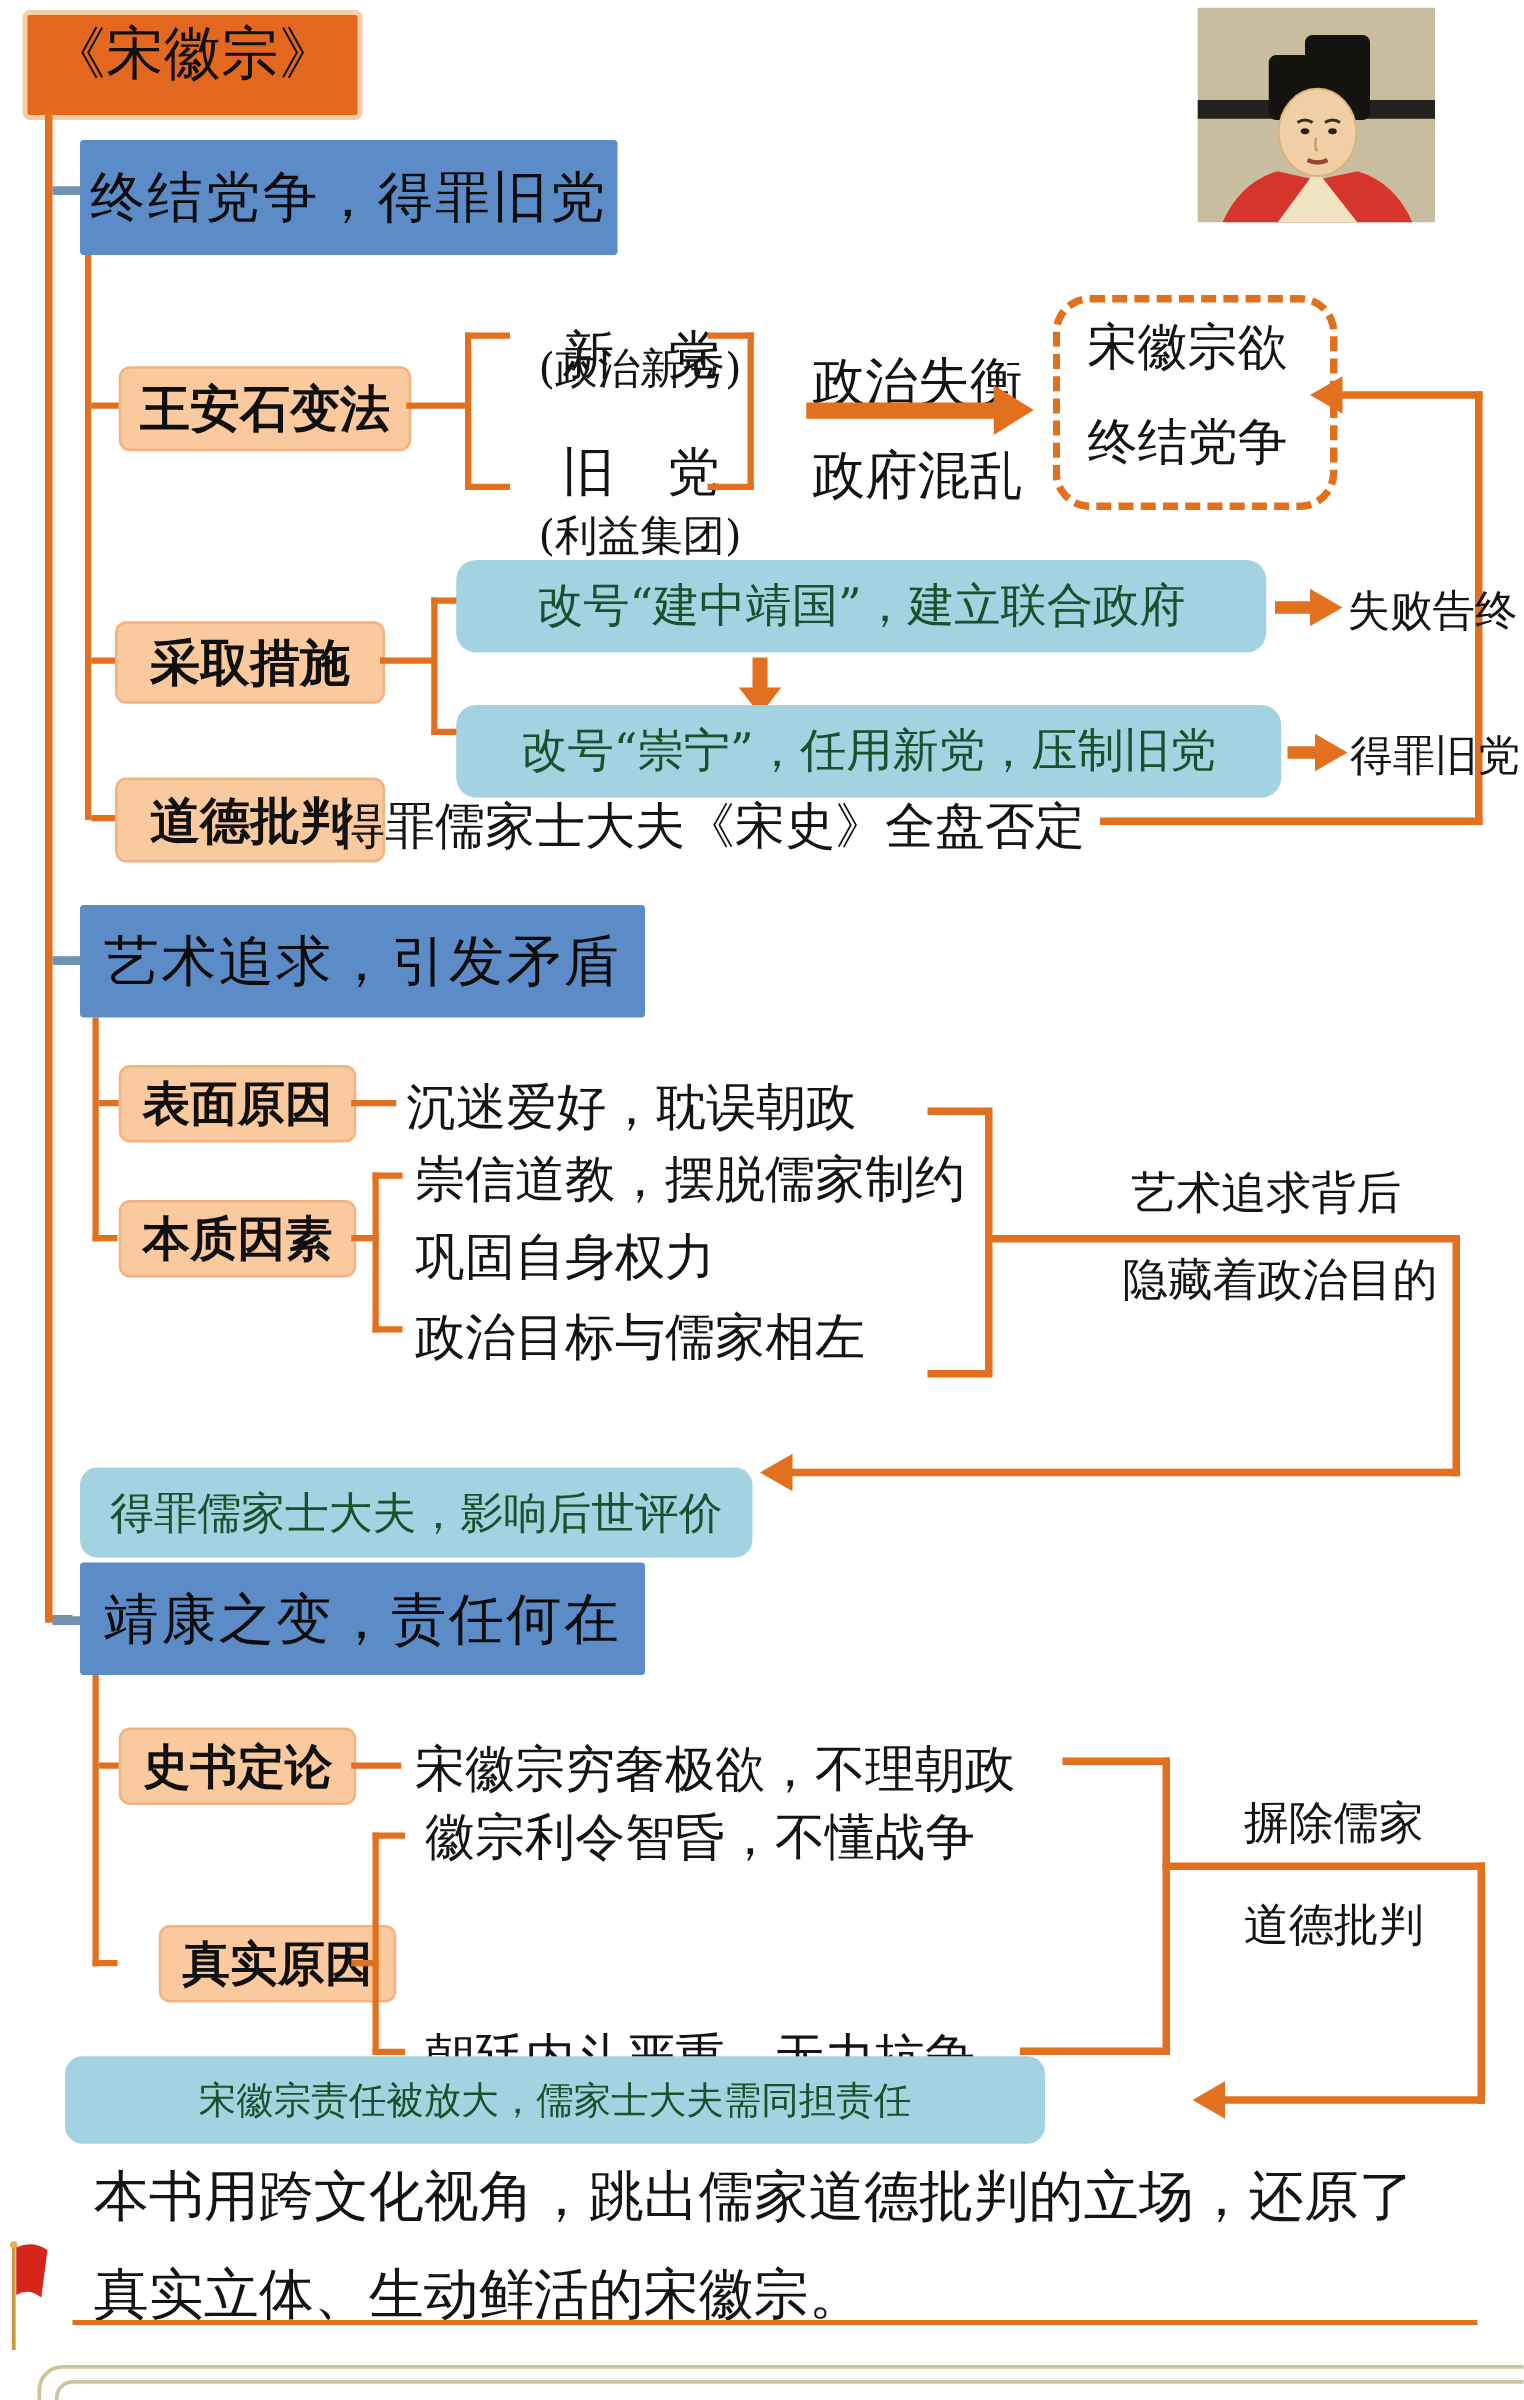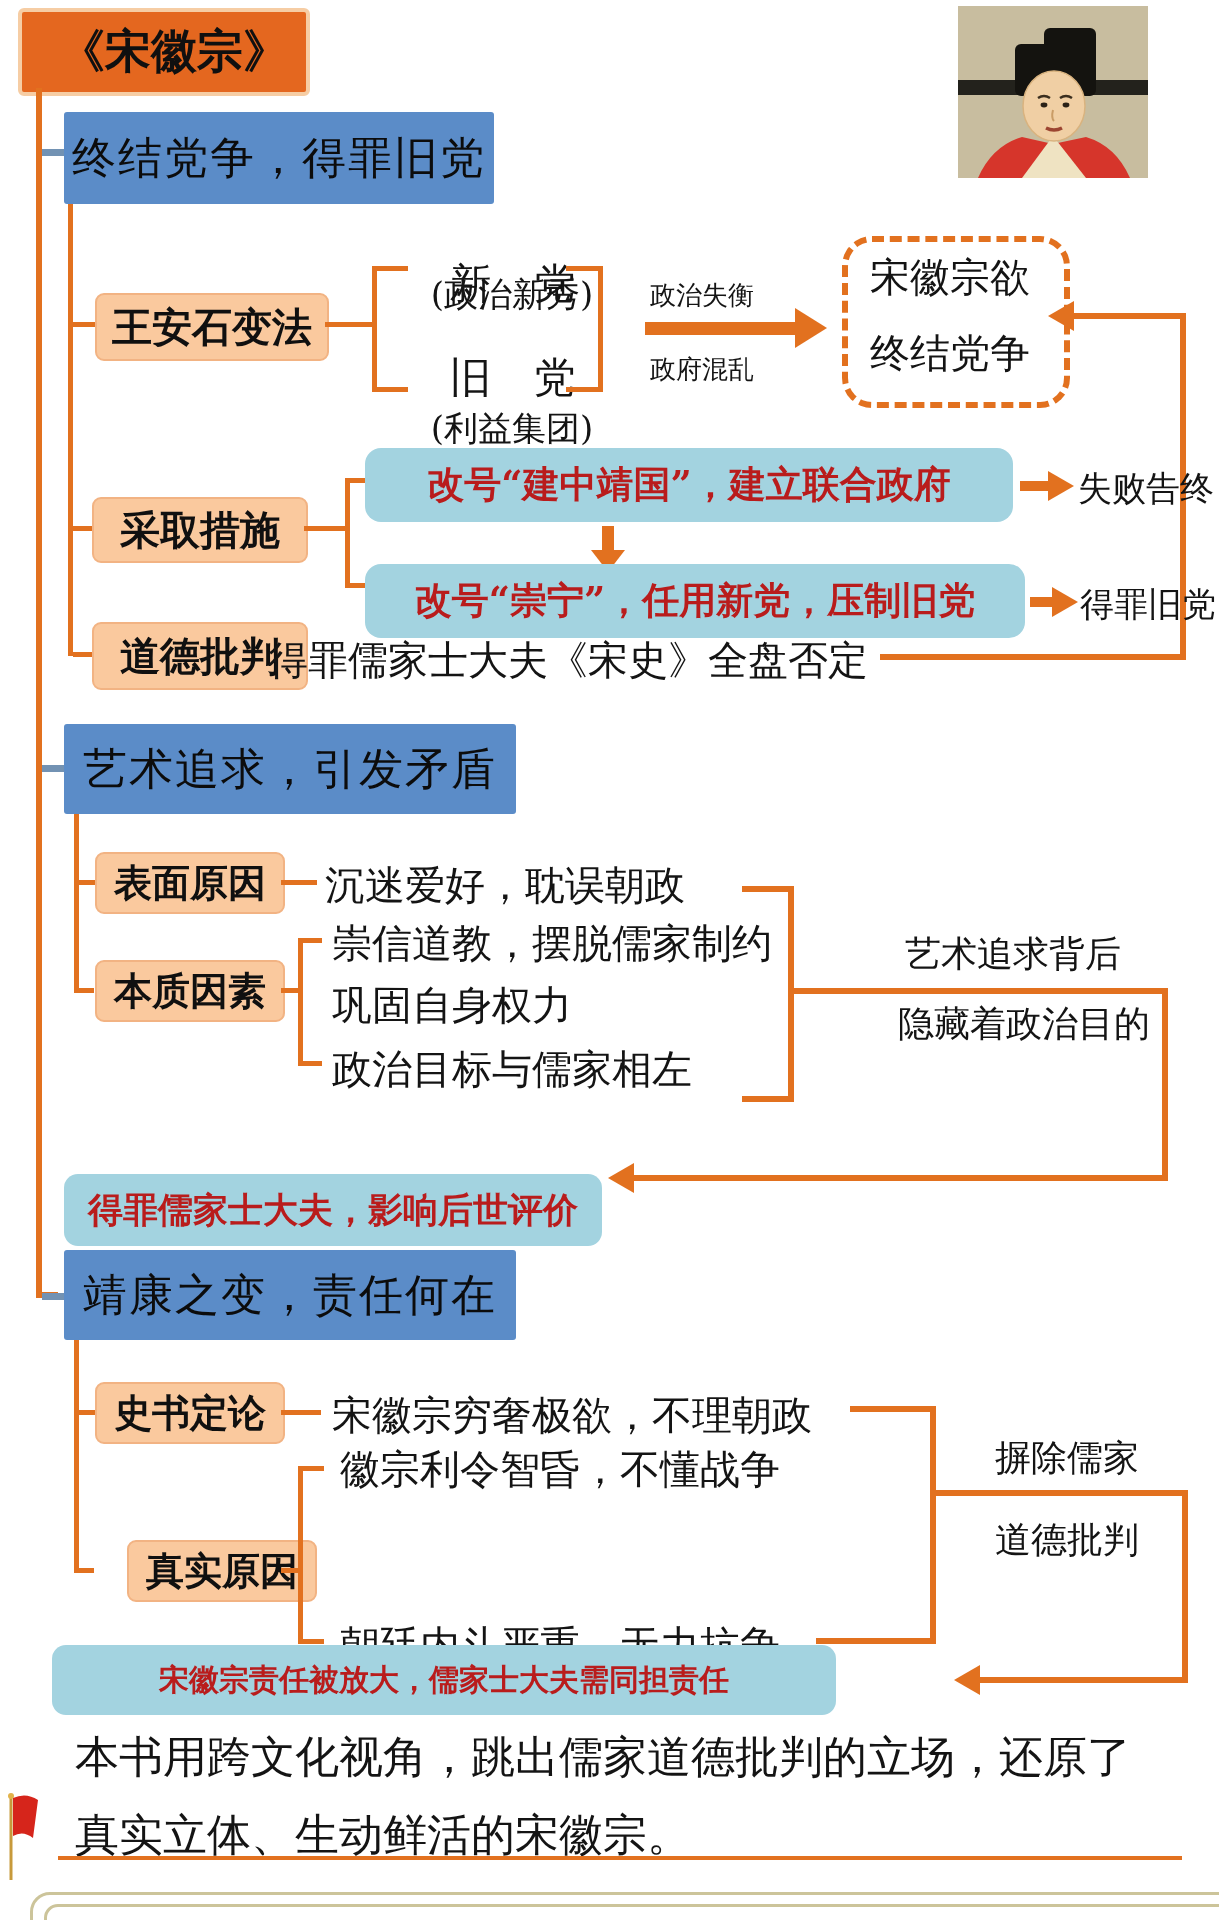--- a/index.html
+++ b/index.html
@@ -15,44 +15,44 @@
   .bstub{position:absolute;background:#7292B3;}
   
   .head-r{position:absolute;width:0;height:0;border-top:15px solid transparent;border-bottom:15px solid transparent;border-left:26px solid #E2711F;}
   .head-r.big{border-top-width:20px;border-bottom-width:20px;border-left-width:32px;}
   .head-l{position:absolute;width:0;height:0;border-top:15px solid transparent;border-bottom:15px solid transparent;border-right:26px solid #E2711F;}
   .head-d{position:absolute;width:0;height:0;border-left:17px solid transparent;border-right:17px solid transparent;border-top:22px solid #E2711F;}
   
   .title-box{
     position:absolute;left:18px;top:8px;width:264px;height:80px;
     background:#E4671F;border:4px solid #F6CDA4;border-radius:6px;
-    display:flex;align-items:center;justify-content:center;
-    font-size:46px;font-weight:bold;color:#101010;padding-left:20px;
+    display:flex;justify-content:center;
+    font-size:46px;font-weight:normal;color:#101010;
   }
   .sec-box{
     position:absolute;background:#5B8CC8;border-radius:3px;
     display:flex;align-items:center;justify-content:center;
     font-size:44px;color:#0c0c0c;letter-spacing:2px;
   }
   .peach-box{
     position:absolute;background:#FAC99E;border:2px solid #F2B383;border-radius:9px;
     display:flex;align-items:center;justify-content:center;
     font-size:38px;font-weight:bold;color:#101010;
   }
   .cyan-box{
     position:absolute;background:#A3D3E0;border-radius:16px;
     display:flex;align-items:center;justify-content:center;
-    font-size:37px;color:#b91c1c;font-weight:bold;
+    font-size:37px;color:#14532d;
   }
   .dotted-box{
     position:absolute;left:842px;top:236px;width:216px;height:160px;
     border:6px dashed #E2711F;border-radius:30px;background:#ffffff;
   }
   .txt{position:absolute;white-space:nowrap;color:#141414;}
-  .t40{font-size:40px;} .t42{font-size:42px;} .t38{font-size:26px;}
+  .t40{font-size:40px;} .t42{font-size:42px;} .t38{font-size:42px;}
   .t36{font-size:36px;} .t34{font-size:34px;} .t44{font-size:44px;}
   .ctr{text-align:center;}
   
   .frame-outer{position:absolute;left:30px;top:1892px;width:1300px;height:70px;
     border:3px solid #CCC49A;border-radius:20px;}
   .frame-inner{position:absolute;left:44px;top:1904px;width:1272px;height:50px;
     border:3px solid #CCC49A;border-radius:14px;}
 </style>
 </head>
 <body>

